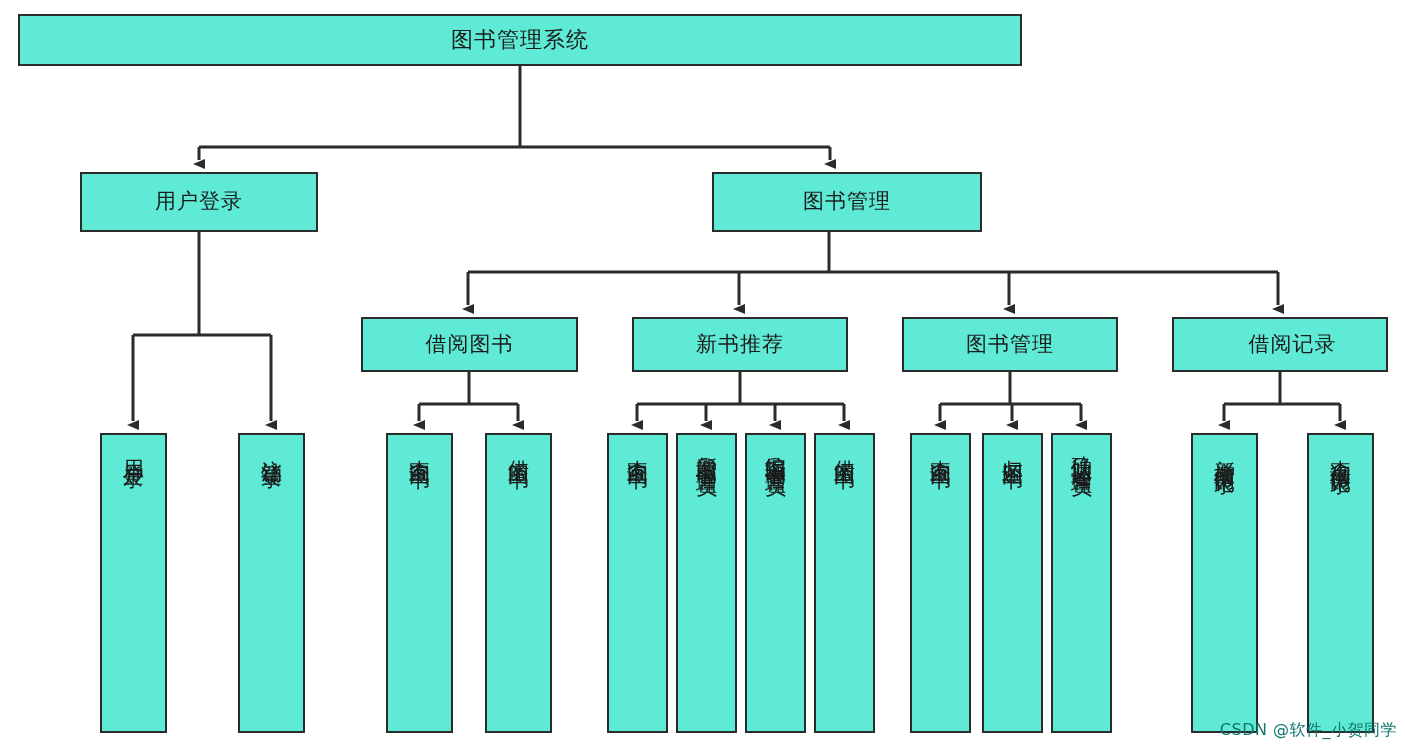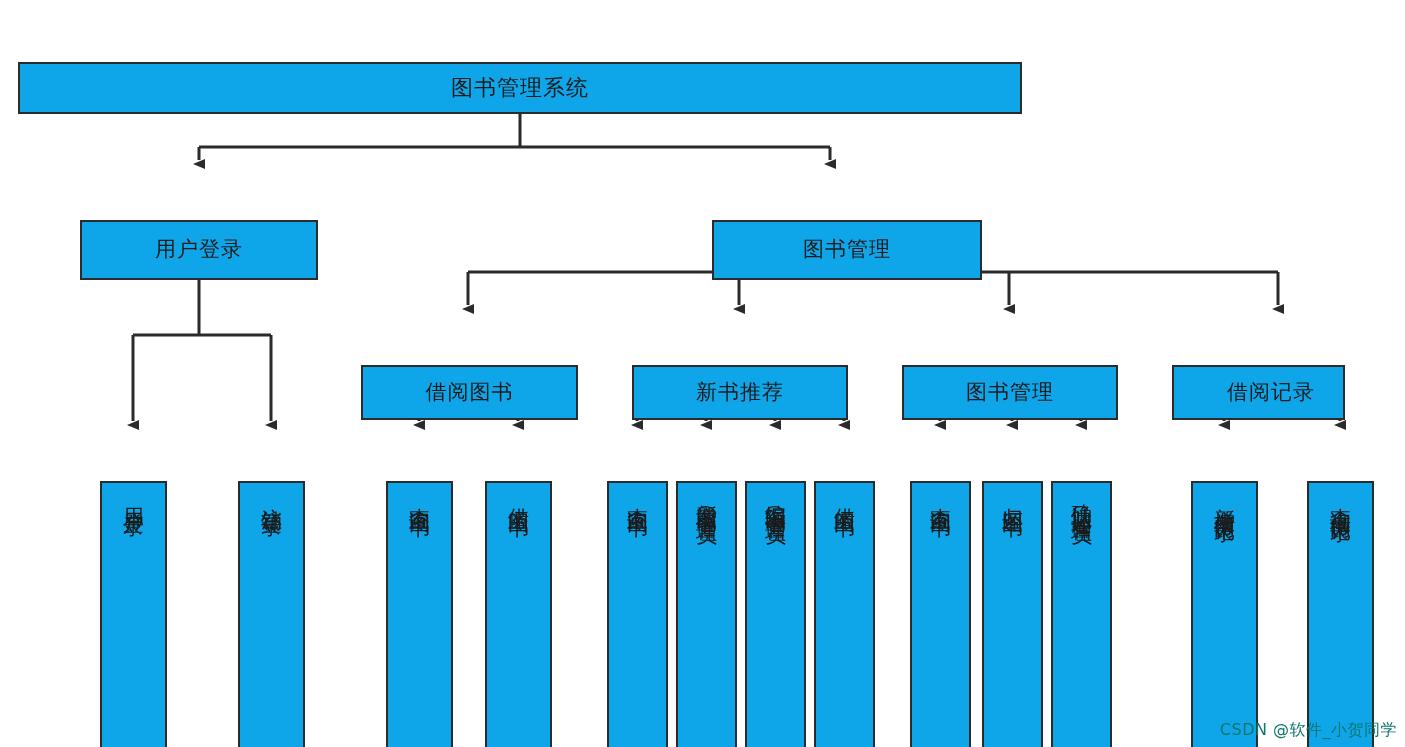--- a/index.html
+++ b/index.html
@@ -22,26 +22,25 @@
     left: 0;
     top: 0;
     width: 1405px;
     height: 747px;
     pointer-events: none;
   }
   .node {
     position: absolute;
     box-sizing: border-box;
     border: 2px solid #2b2b2b;
-    background: #0ea5e9;
+    background: #5eead4;
     display: flex;
     align-items: center;
     justify-content: center;
     color: #1b1b1b;
-    margin-top: 48px;
   }
   .node-h {
     font-size: 21px;
     line-height: 1.2;
     letter-spacing: 1px;
   }
   .node-root .label {
     font-size: 22px;
   }
   .node-v {
@@ -138,21 +137,21 @@
 
   <div class="node node-h" style="left:361px; top:317px; width:217px; height:55px;">
     <span class="label">借阅图书</span>
   </div>
   <div class="node node-h" style="left:632px; top:317px; width:216px; height:55px;">
     <span class="label">新书推荐</span>
   </div>
   <div class="node node-h" style="left:902px; top:317px; width:216px; height:55px;">
     <span class="label">图书管理</span>
   </div>
-  <div class="node node-h" style="left:1172px; top:317px; width:173px; height:55px;padding-left:25px;">
+  <div class="node node-h" style="left:1172px; top:317px; width:216px; height:55px;padding-left:25px;">
     <span class="label">借阅记录</span>
   </div>
 
   <div class="node node-v" style="left:100px; top:433px; width:67px; height:300px;">
     <span class="label">用户登录</span>
   </div>
   <div class="node node-v" style="left:238px; top:433px; width:67px; height:300px;">
     <span class="label">注销登录</span>
   </div>
   <div class="node node-v" style="left:386px; top:433px; width:67px; height:300px;">

